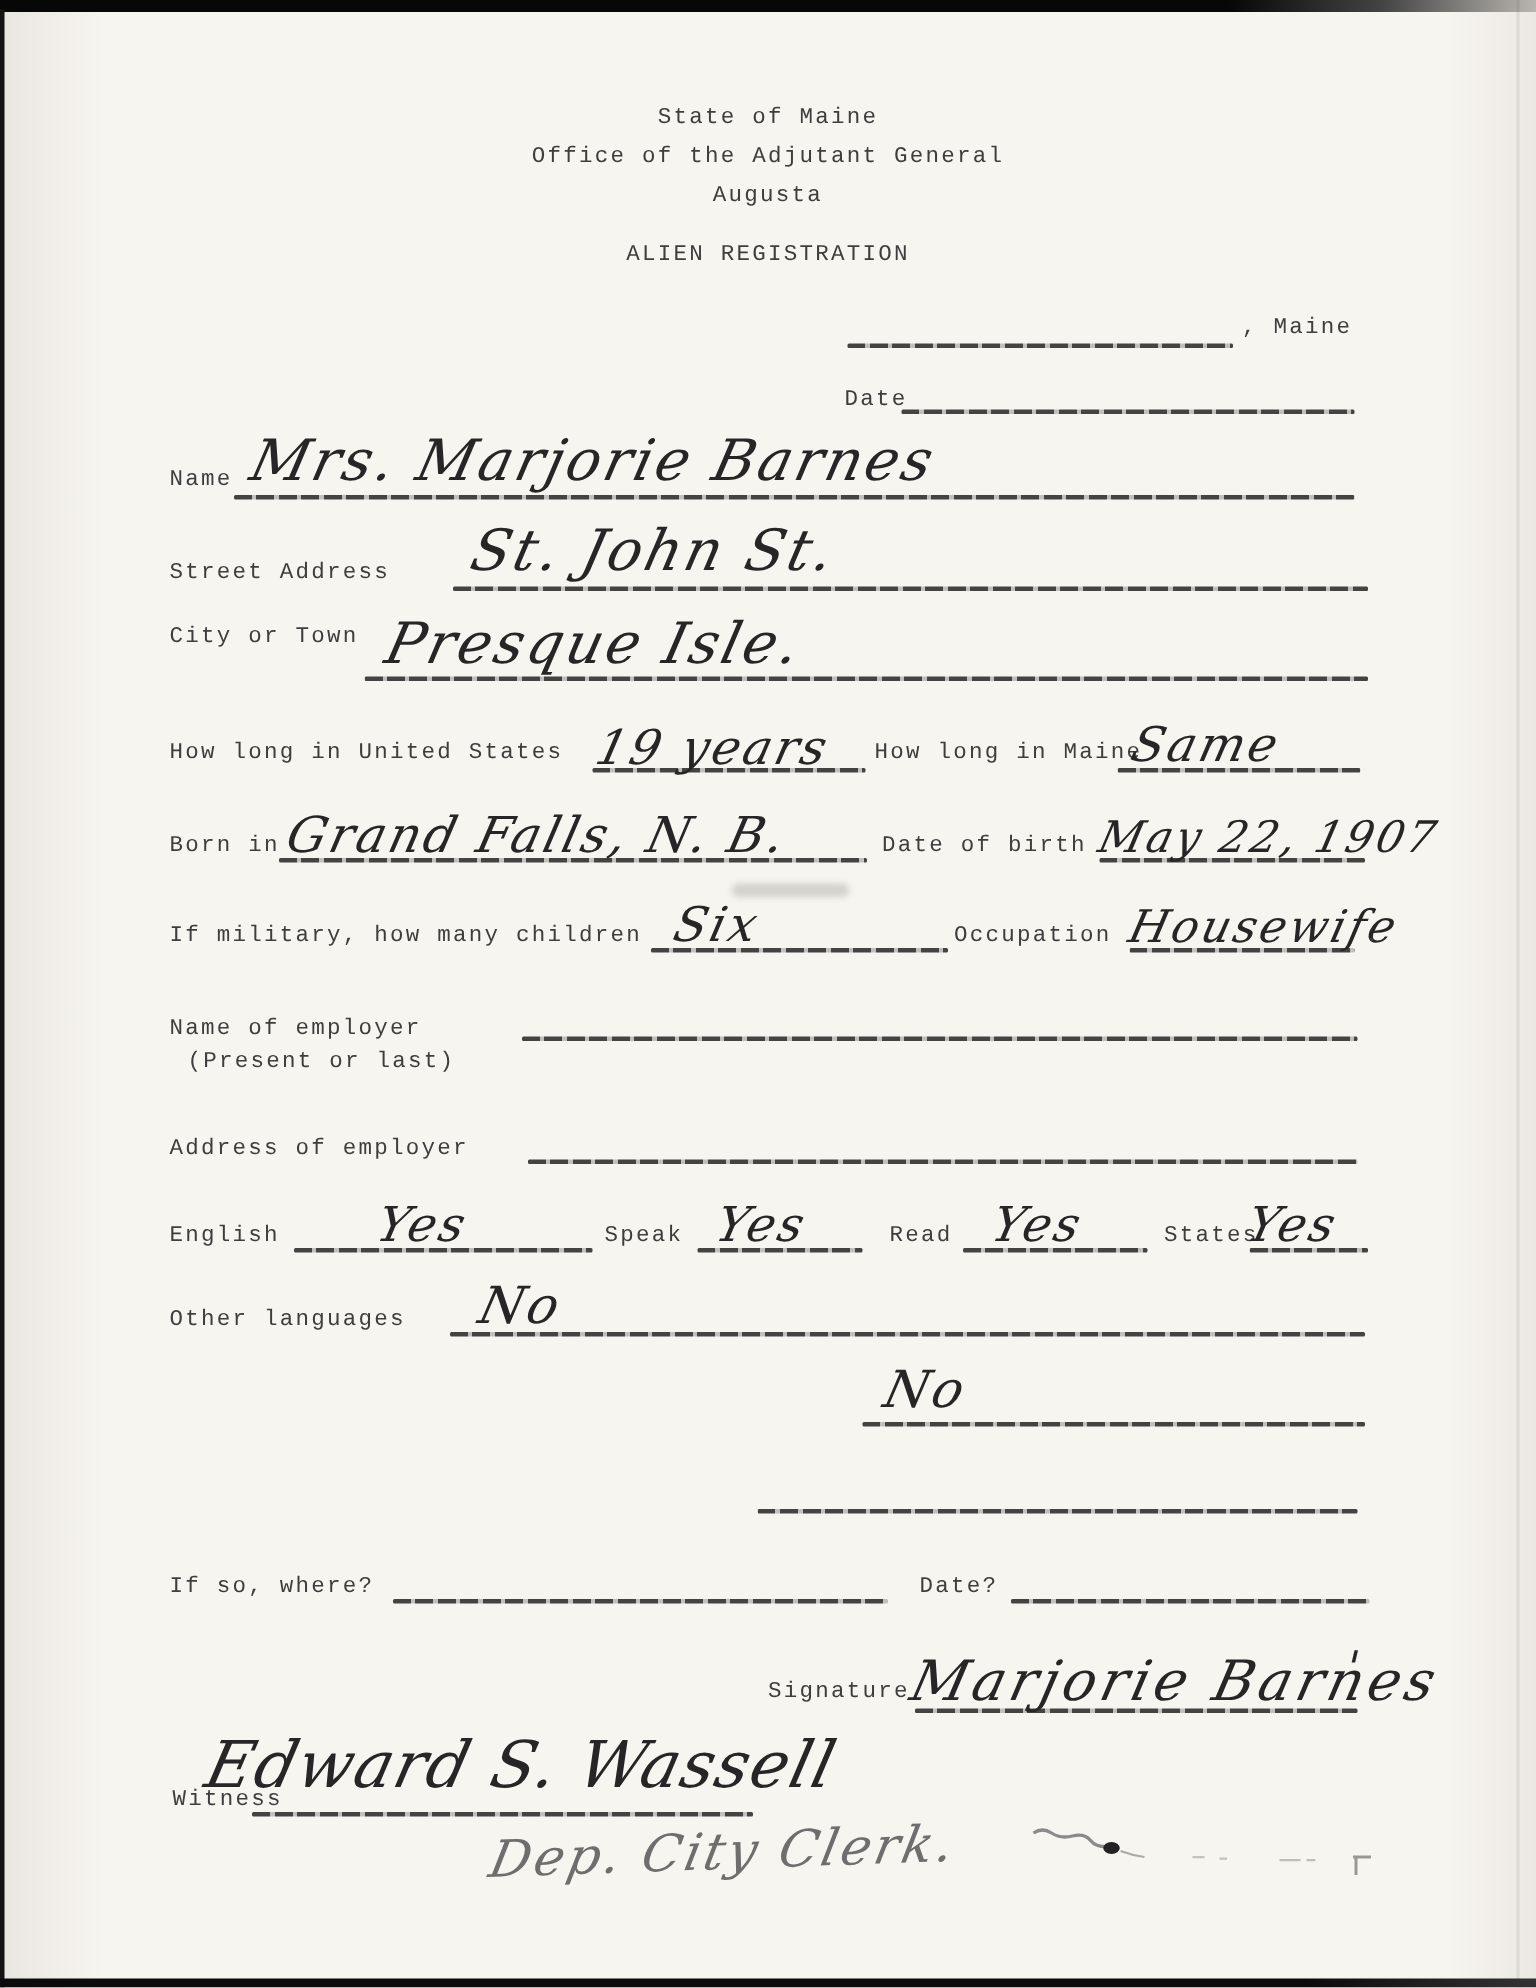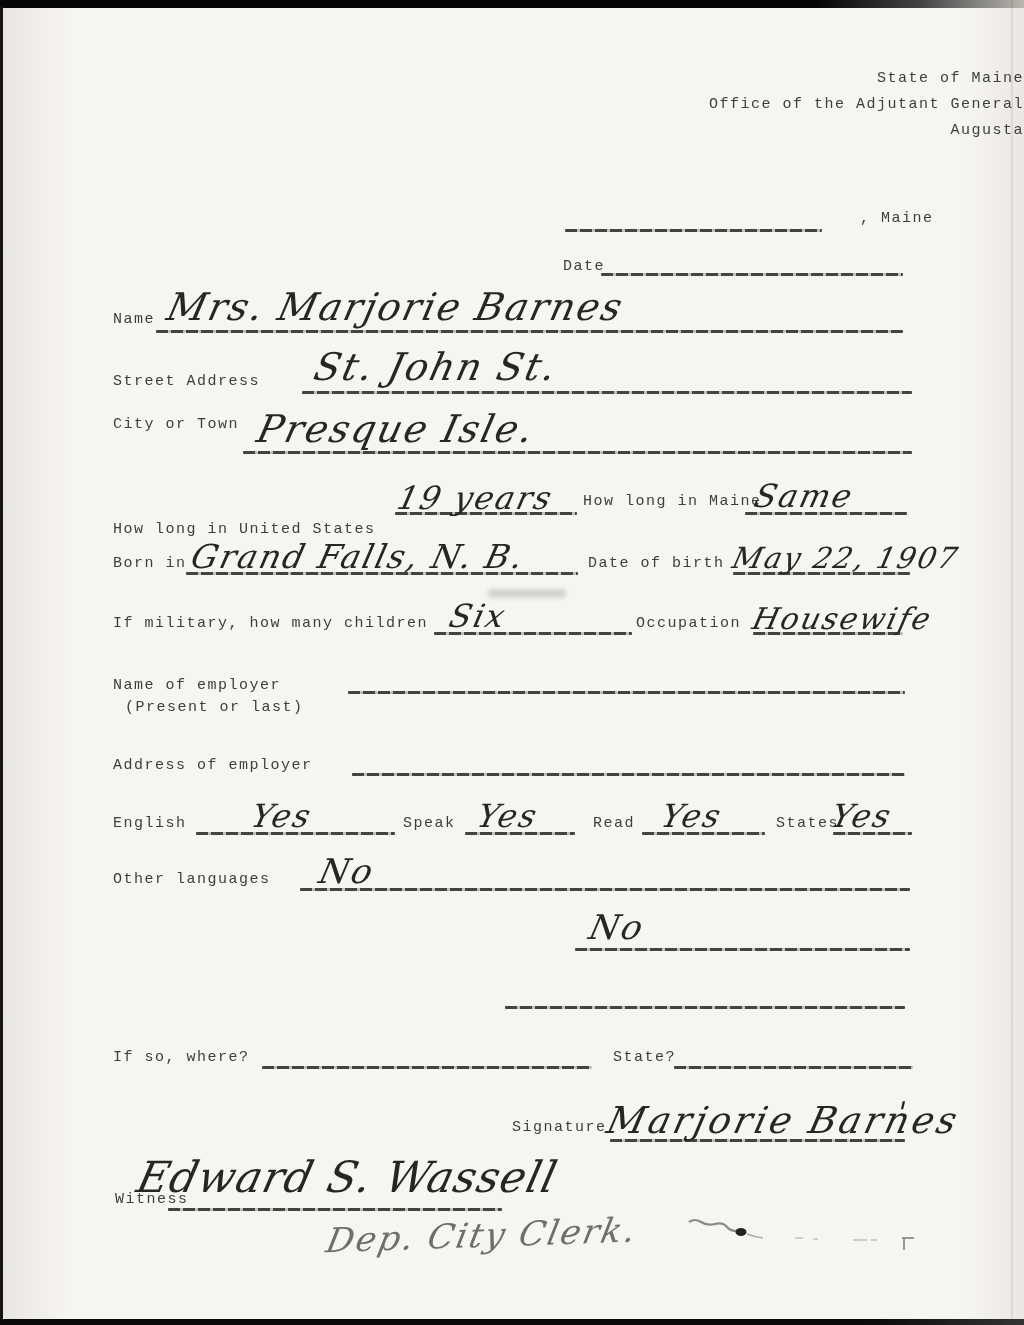--- a/index.html
+++ b/index.html
@@ -17,21 +17,21 @@
   
   .edge-top{position:absolute;top:0;left:0;width:100%;height:8px;
     background:linear-gradient(90deg,#070707 0%,#070707 80%,#444 90%,#b9b6b0 100%);}
   .edge-left{position:absolute;top:6px;left:0;width:3px;height:1319px;background:#141414;}
   .edge-bottom{position:absolute;bottom:0;left:0;width:100%;height:6px;
     background:linear-gradient(90deg,#0b0b0b 0%,#0b0b0b 85%,#333 100%);}
   .edge-right{position:absolute;top:0;left:1011px;width:2px;height:100%;background:rgba(60,58,54,.10);}
 
   
   .t{position:absolute;font-size:15px;letter-spacing:1.5px;color:#3e3e3e;white-space:nowrap;line-height:15px;}
-  .center{left:0;right:0;text-align:right;}
+  .center{left:0;right:0;text-align:center;}
 
   
   .rule{position:absolute;height:3px;border-radius:1px;
     background:repeating-linear-gradient(90deg, rgba(52,52,52,.92) 0 12px, rgba(52,52,52,.28) 12px 15px);}
 
   
   .hw{position:absolute;font-family:"DejaVu Serif","Liberation Serif",serif;font-style:italic;
     color:#262626;white-space:nowrap;transform:skewX(-13deg);letter-spacing:2px;line-height:1;}
   .pencil{color:#6e6e6e;}
 
@@ -45,40 +45,41 @@
 <div class="paper">
 
   <div class="edge-top"></div>
   <div class="edge-left"></div>
   <div class="edge-bottom"></div>
   <div class="edge-right"></div>
 
   <div class="t center" style="top:71px">State of Maine</div>
   <div class="t center" style="top:123px">Augusta</div>
   <div class="t center" style="top:97px">Office of the Adjutant General</div>
+  <div class="t center" style="top:162px">ALIEN REGISTRATION</div>
 
   <div class="rule" style="left:565px;width:257px;top:229px"></div>
-  <div class="t" style="left:860px;top:211px">, Maine</div>
+  <div class="t" style="left:828px;top:211px">, Maine</div>
 
   <div class="t" style="left:563px;top:259px">Date</div>
   <div class="rule" style="left:601px;width:302px;top:273px"></div>
 
   <div class="t" style="left:113px;top:312px">Name</div>
   <div class="rule" style="left:156px;width:747px;top:330px"></div>
   <div class="hw" style="left:168px;top:288px;font-size:38px">Mrs. Marjorie Barnes</div>
 
   <div class="t" style="left:113px;top:374px">Street Address</div>
   <div class="rule" style="left:302px;width:610px;top:391px"></div>
   <div class="hw" style="left:315px;top:348px;font-size:38px">St. John St.</div>
 
   <div class="t" style="left:113px;top:417px">City or Town</div>
   <div class="rule" style="left:243px;width:669px;top:451px"></div>
   <div class="hw" style="left:258px;top:410px;font-size:38px">Presque Isle.</div>
 
-  <div class="t" style="left:113px;top:522px">How long in United States</div>
+  <div class="t" style="left:113px;top:494px">How long in United States</div>
   <div class="rule" style="left:395px;width:182px;top:512px"></div>
   <div class="hw" style="left:398px;top:482px;font-size:32px">19 years</div>
   <div class="t" style="left:583px;top:494px">How long in Maine</div>
   <div class="rule" style="left:745px;width:162px;top:512px"></div>
   <div class="hw" style="left:755px;top:480px;font-size:32px">Same</div>
 
   <div class="t" style="left:113px;top:556px">Born in</div>
   <div class="rule" style="left:186px;width:392px;top:572px"></div>
   <div class="hw" style="left:192px;top:540px;font-size:33px">Grand Falls, N. B.</div>
   <div class="t" style="left:588px;top:556px">Date of birth</div>
@@ -118,21 +119,21 @@
   <div class="rule" style="left:300px;width:610px;top:888px"></div>
   <div class="hw" style="left:320px;top:854px;font-size:34px">No</div>
 
   <div class="rule" style="left:575px;width:335px;top:948px"></div>
   <div class="hw" style="left:590px;top:910px;font-size:34px">No</div>
 
   <div class="rule" style="left:505px;width:400px;top:1006px"></div>
 
   <div class="t" style="left:113px;top:1050px">If so, where?</div>
   <div class="rule" style="left:262px;width:330px;top:1066px"></div>
-  <div class="t" style="left:613px;top:1050px">State?</div>
+  <div class="t" style="left:613px;top:1050px">Date?</div>
   <div class="rule" style="left:674px;width:239px;top:1066px"></div>
 
   <div class="t" style="left:512px;top:1120px">Signature</div>
   <div class="rule" style="left:610px;width:295px;top:1139px"></div>
   <div class="hw" style="left:608px;top:1102px;font-size:37px;letter-spacing:3px">Marjorie Barnes</div>
   <div class="hw" style="left:897px;top:1098px;font-size:30px">'</div>
 
   <div class="t" style="left:115px;top:1192px">Witness</div>
   <div class="rule" style="left:168px;width:334px;top:1208px"></div>
   <div class="hw" style="left:138px;top:1156px;font-size:43px;letter-spacing:1px">Edward S. Wassell</div>

